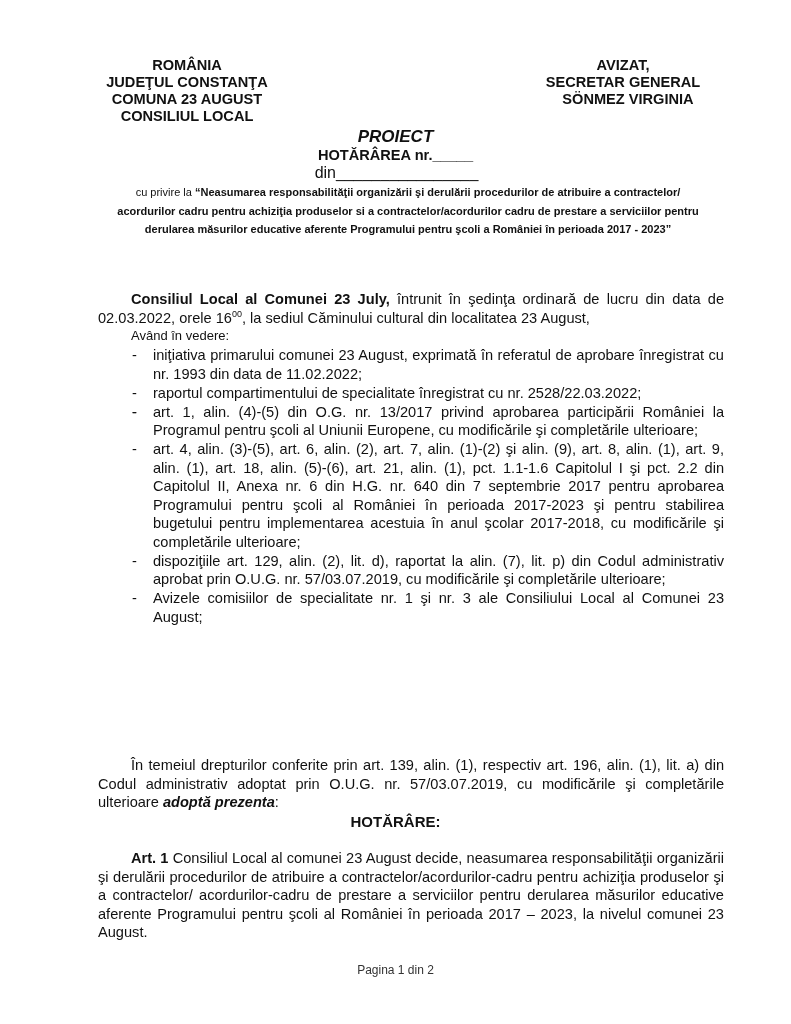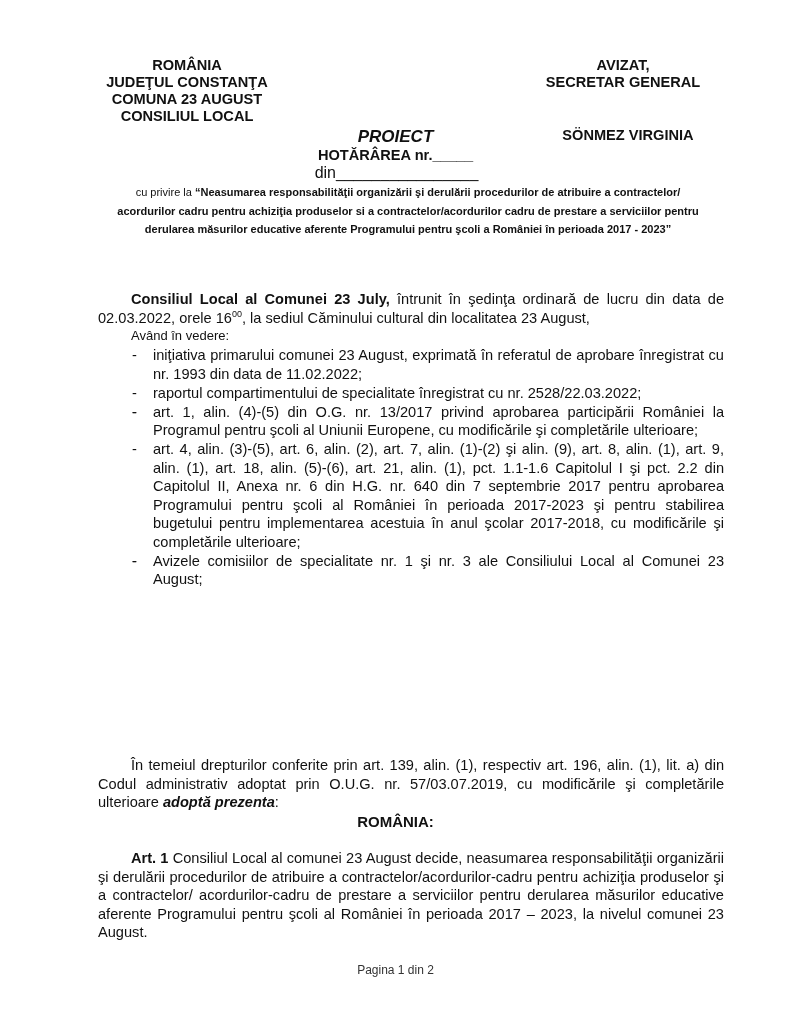--- a/index.html
+++ b/index.html
@@ -5,21 +5,21 @@
   html, body { margin: 0; padding: 0; background: #ffffff; }
   body {
     width: 791px; height: 1024px; position: relative; overflow: hidden;
     font-family: "Liberation Sans", sans-serif; color: #111111;
   }
   .abs { position: absolute; }
   .hdr { font-weight: bold; font-size: 14.6px; line-height: 17px; text-align: center; white-space: nowrap; }
   #hdr-left { left: 92px; top: 57px; width: 190px; }
   #hdr-left div:nth-child(1) { padding-left: 0px; }
   #hdr-right { left: 532px; top: 57px; width: 182px; }
-  #hdr-right div:nth-child(3) { padding-left: 10px; margin-top: 36px; }
+  #hdr-right div:nth-child(3) { padding-left: 10px; }
 
   #proiect { left: 0; width: 791px; top: 127px; text-align: center; font-weight: bold; font-style: italic; font-size: 17px; }
   #hot-nr { left: 0; width: 791px; top: 147px; text-align: center; font-weight: bold; font-size: 14.6px; }
   #hot-din { left: 1px; width: 791px; top: 164px; text-align: center; font-weight: normal; font-size: 16px; }
 
   #subject { left: 108px; width: 600px; top: 183px; text-align: center; font-size: 11px; line-height: 18.5px; }
   #subject b { font-weight: bold; }
 
   .body-text { font-size: 14.6px; line-height: 18.5px; text-align: justify; }
   #intro { left: 98px; width: 626px; top: 290px; text-indent: 33px; }
@@ -65,23 +65,23 @@
 <div id="intro" class="abs body-text"><b>Consiliul Local al Comunei 23 July,</b><span> întrunit în şedinţa ordinară de lucru din data de 02.03.2022, orele 16</span><sup>00</sup><span>, la sediul Căminului cultural din localitatea 23 August,</span></div>
 
 <div id="avand" class="abs">Având în vedere:</div>
 
 <ul id="list" class="abs">
   <li><span class="dash">-</span><span>iniţiativa primarului comunei 23 August, exprimată în referatul de aprobare înregistrat cu nr. 1993 din data de 11.02.2022;</span></li>
   <li><span class="dash">-</span><span>raportul compartimentului de specialitate înregistrat cu nr. 2528/22.03.2022;</span></li>
   <li><span class="dash">-</span></li>
   <li><span class="dash">-</span><span>art. 1, alin. (4)-(5) din  O.G. nr. 13/2017 privind aprobarea participării României la Programul pentru şcoli al Uniunii Europene, cu modificările şi completările ulterioare;</span></li>
   <li><span class="dash">-</span><span>art. 4, alin. (3)-(5), art. 6, alin. (2), art. 7, alin. (1)-(2) şi alin. (9), art. 8, alin. (1), art. 9, alin. (1), art. 18, alin. (5)-(6), art. 21, alin. (1), pct. 1.1-1.6 Capitolul I şi pct. 2.2 din Capitolul II, Anexa nr. 6 din H.G. nr. 640 din 7 septembrie 2017 pentru aprobarea Programului pentru şcoli al României în perioada 2017-2023 şi pentru stabilirea bugetului pentru implementarea acestuia în anul şcolar 2017-2018, cu modificările şi completările ulterioare;</span></li>
-  <li><span class="dash">-</span></li>
+  <li><span class="dash">-</span><span>dispoziţiile art. 129, alin. (2), lit. d), raportat la alin. (7), lit. p) din Codul administrativ aprobat prin O.U.G. nr. 57/03.07.2019, cu modificările şi completările ulterioare;</span></li>
   <li><span class="dash">-</span><span>Avizele comisiilor de specialitate nr. 1 şi nr. 3 ale Consiliului Local al Comunei 23 August;</span></li>
 </ul>
 
 <div id="temei" class="abs body-text"><span>În temeiul drepturilor conferite prin art. 139, alin. (1), respectiv art. 196, alin. (1), lit. a) din Codul administrativ adoptat prin O.U.G. nr. 57/03.07.2019, cu modificările şi completările ulterioare </span><span class="adopta">adoptă prezenta</span><span>:</span></div>
 
-<div id="hotarare-title" class="abs">ROMÂNIA:</div>
+<div id="hotarare-title" class="abs">HOTĂRÂRE:</div>
 
 <div id="art1" class="abs body-text"><b>Art. 1</b><span> Consiliul Local al comunei 23 August decide, neasumarea responsabilităţii organizării şi derulării procedurilor de atribuire a contractelor/acordurilor-cadru pentru achiziţia produselor şi a contractelor/ acordurilor-cadru de prestare a serviciilor pentru derularea măsurilor educative aferente Programului pentru şcoli al României în perioada 2017 – 2023, la nivelul comunei 23 August.</span></div>
 
 <div id="footer" class="abs">Pagina 1 din 2</div>
 
 </body></html>

